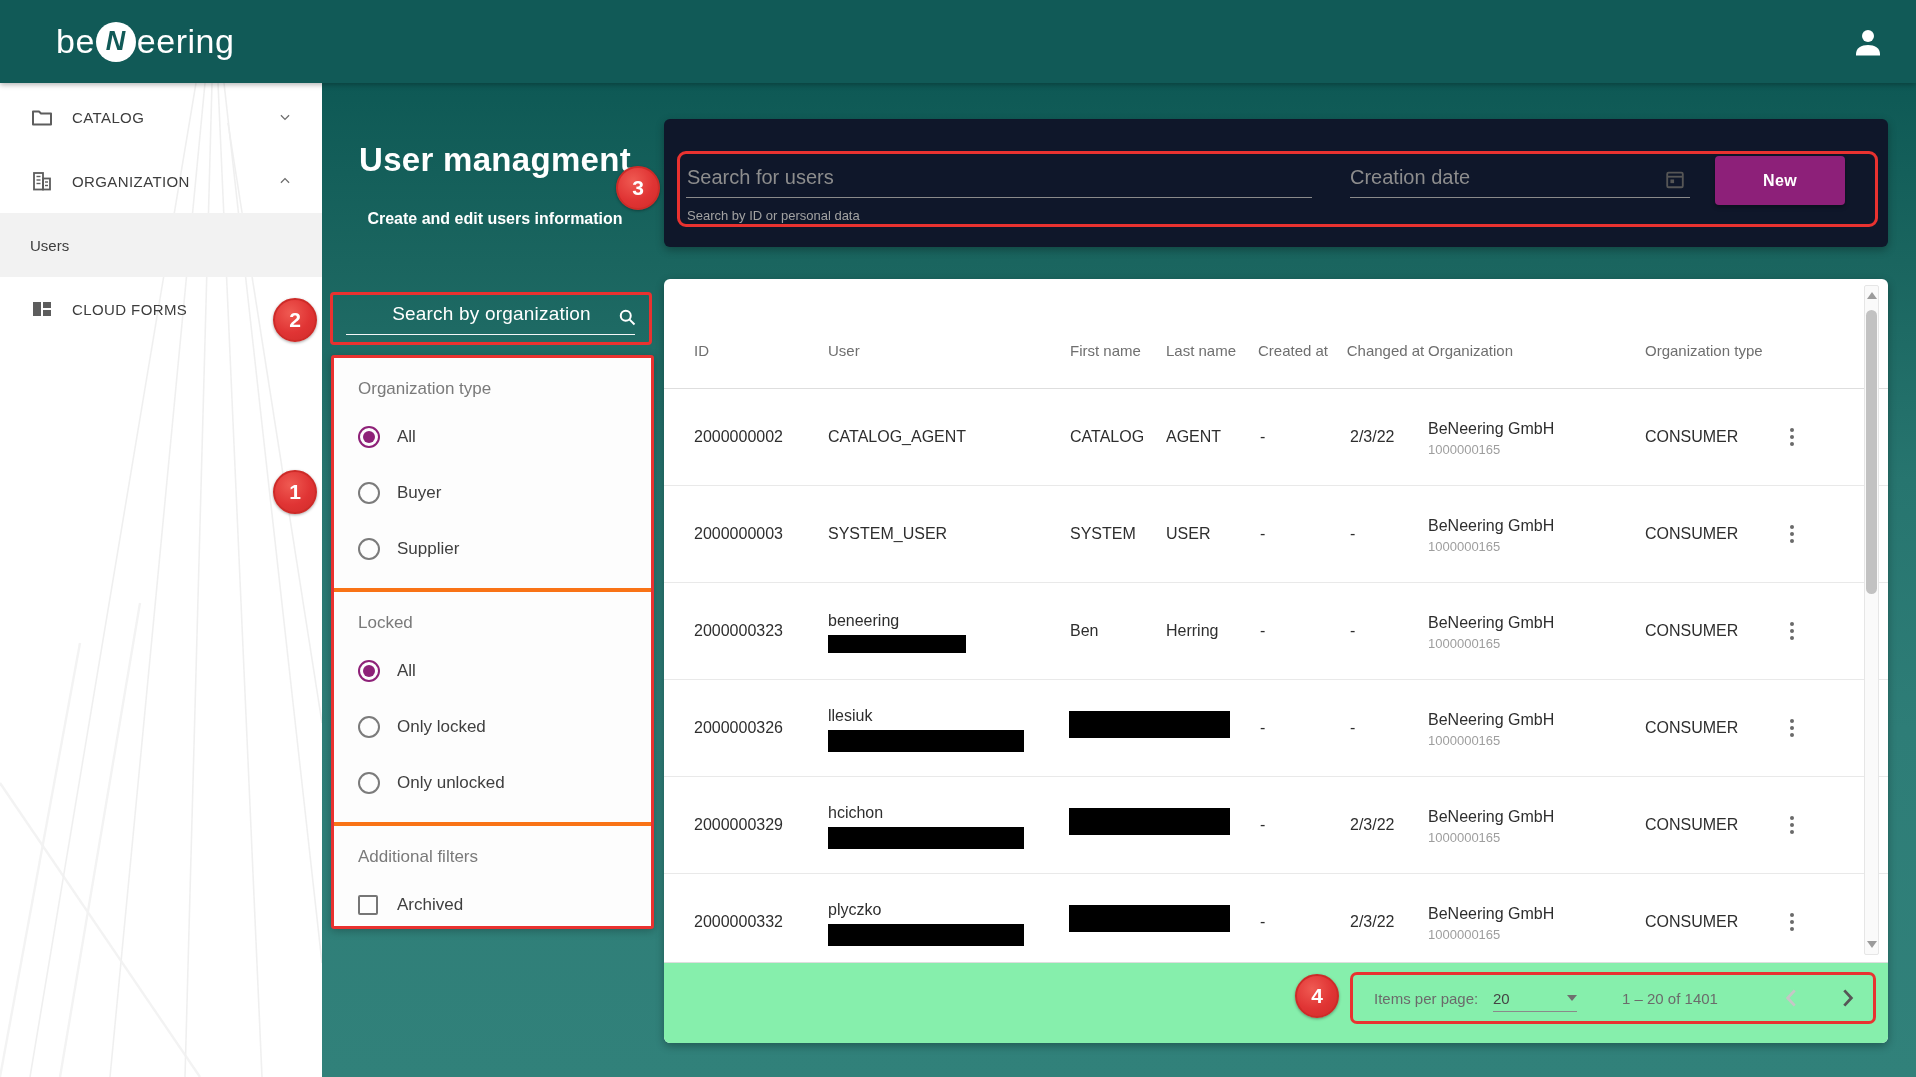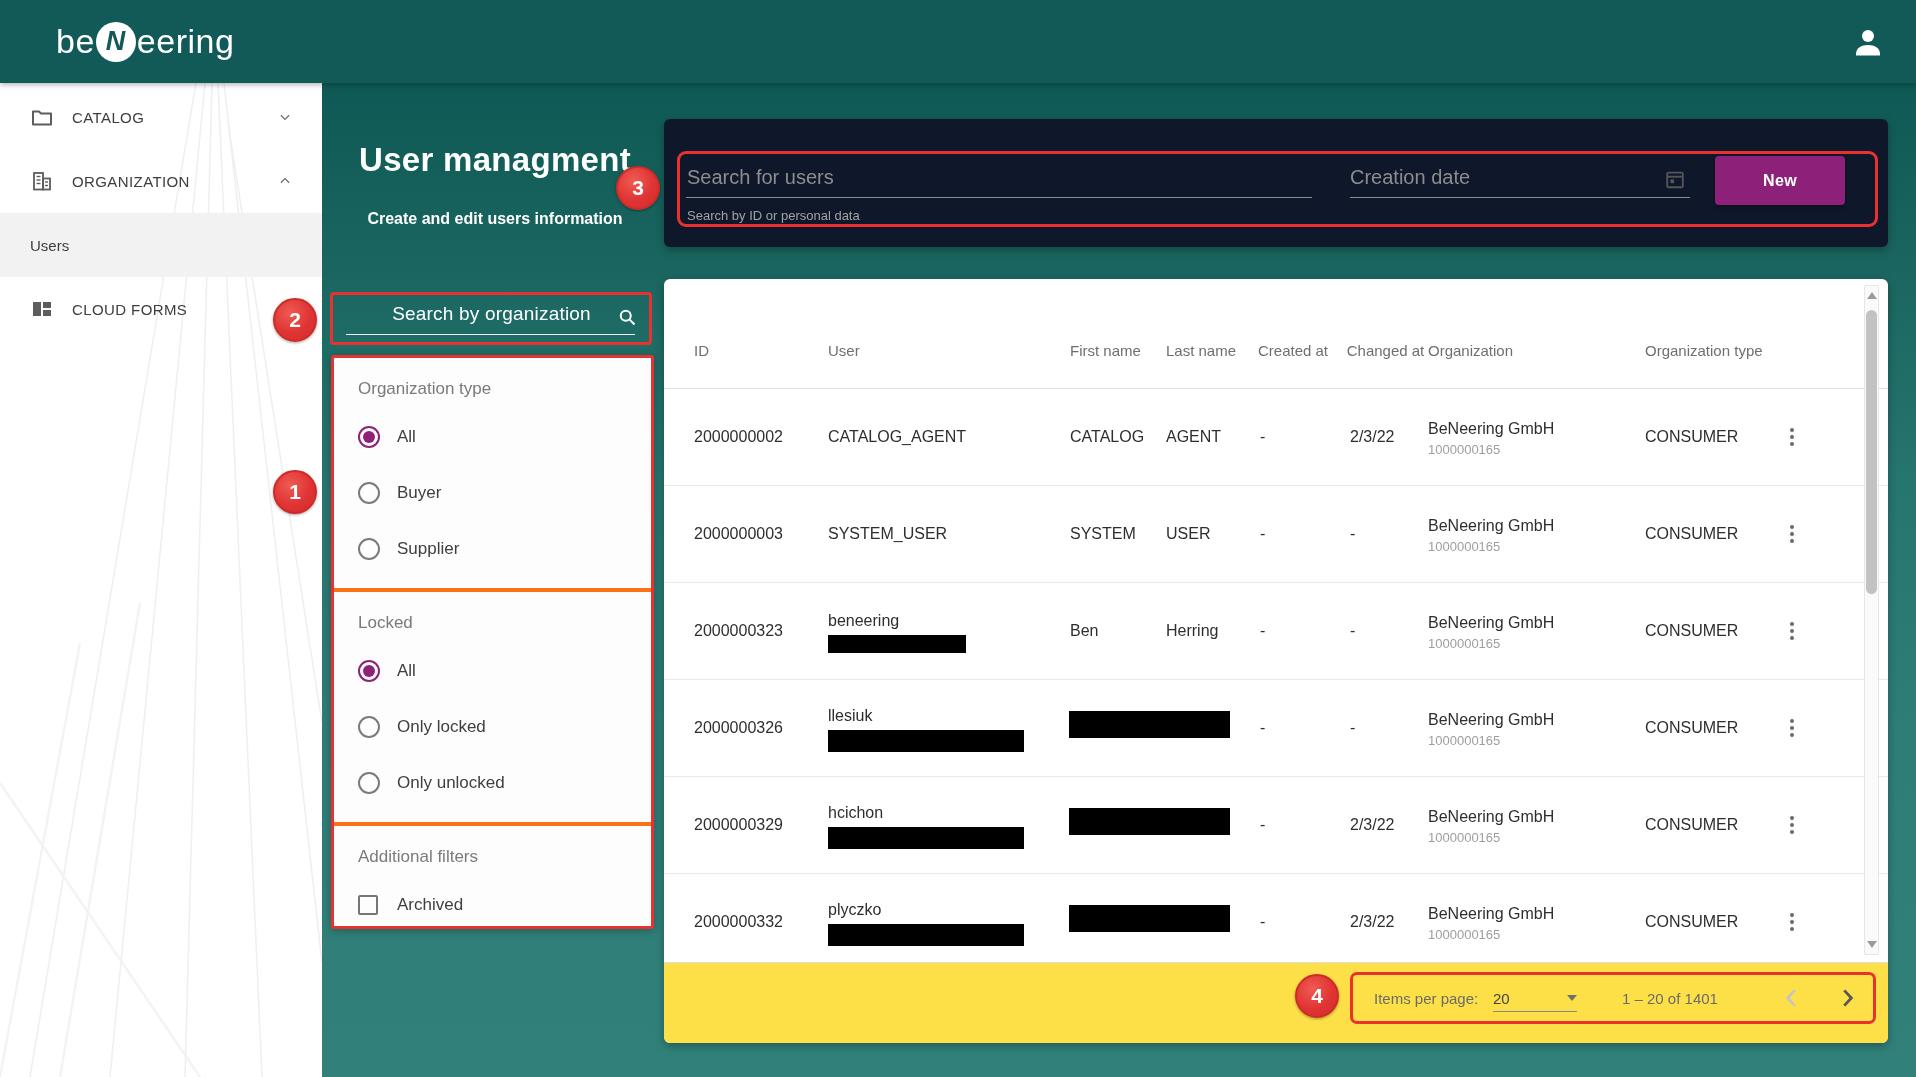--- a/index.html
+++ b/index.html
@@ -119,21 +119,21 @@
   
   .vscroll{
     position:absolute;right:9px;top:6px;width:15px;height:670px;background:#fafafa;
     border:1px solid #e6e6e6;border-radius:2px;
   }
   .vscroll .arr-up,.vscroll .arr-dn{position:absolute;left:2px;width:0;height:0;border-left:5px solid transparent;border-right:5px solid transparent;cursor:pointer;}
   .vscroll .arr-up{top:6px;border-bottom:7px solid #9b9b9b;}
   .vscroll .arr-dn{bottom:6px;border-top:7px solid #9b9b9b;}
   .vscroll .thumb{position:absolute;left:1px;top:24px;width:11px;height:284px;background:#c2c2c2;border-radius:6px;cursor:grab;}
   
-  .tfoot{position:absolute;left:0;top:683px;width:1224px;height:81px;border-top:1px solid #dedede;background:#fde047;}
+  .tfoot{position:absolute;left:0;top:683px;width:1224px;height:81px;border-top:1px solid #dedede;background:#86efac;}
   .rect4{position:absolute;left:686px;top:9px;width:526px;height:52px;border:3px solid #e93230;border-radius:7px;pointer-events:none;}
   .pg-label{position:absolute;left:710px;top:27px;font-size:15px;color:#6b6b6b;}
   .pg-select{position:absolute;left:829px;top:22px;width:84px;height:27px;border-bottom:1px solid #8a8a8a;cursor:pointer;display:flex;align-items:center;}
   .pg-select .pg-val{font-size:15px;color:#444;}
   .pg-select .caret{margin-left:auto;width:0;height:0;border-left:5px solid transparent;border-right:5px solid transparent;border-top:6px solid #6f6f6f;}
   .pg-range{position:absolute;left:958px;top:27px;font-size:15px;color:#6b6b6b;}
   .pg-prev,.pg-next{position:absolute;top:17px;width:36px;height:36px;display:flex;align-items:center;justify-content:center;cursor:pointer;}
   .pg-prev{left:1110px;}
   .pg-next{left:1165px;}
   

